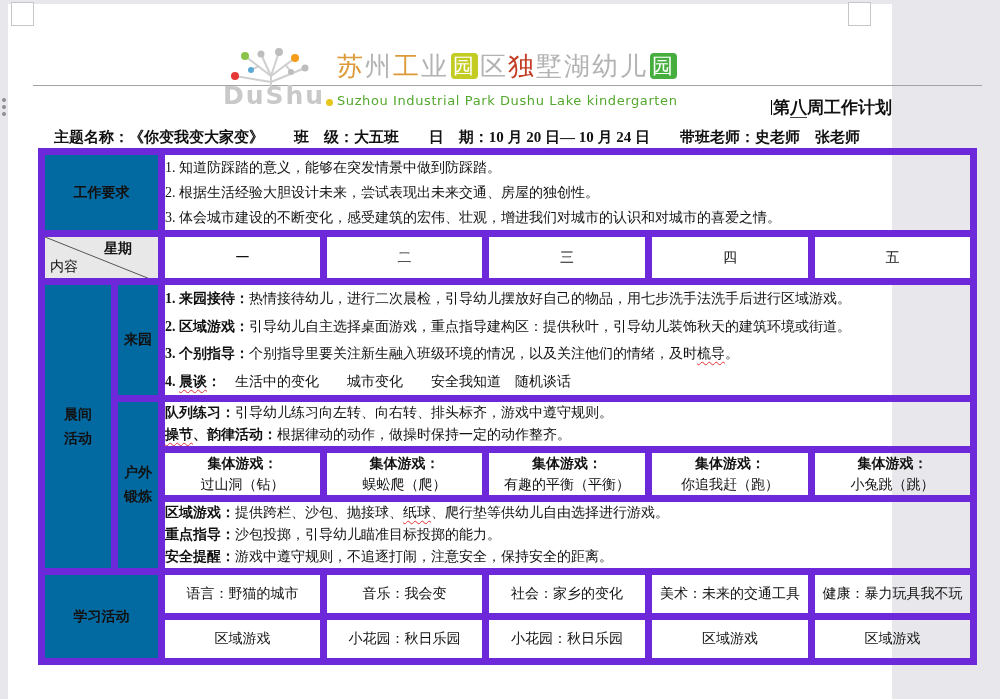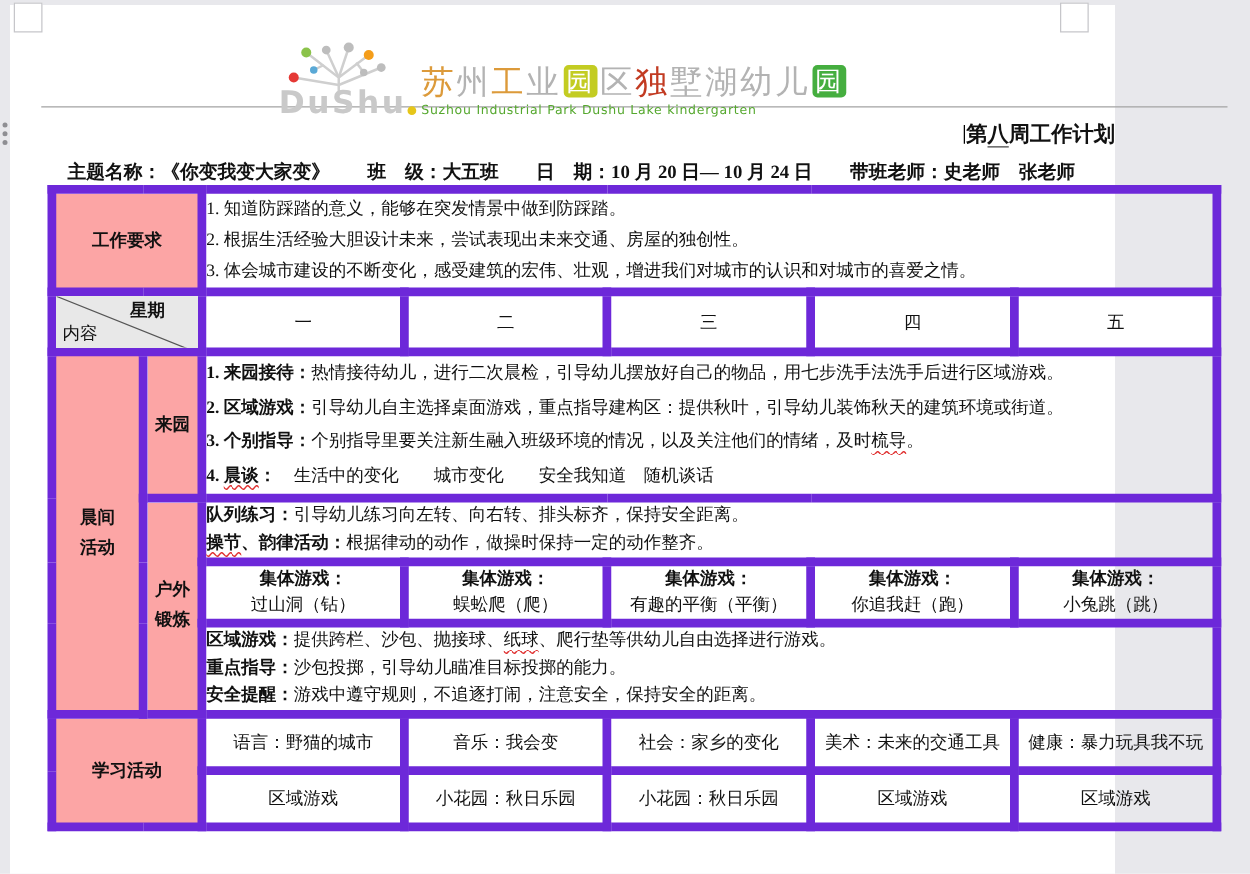--- a/index.html
+++ b/index.html
@@ -28,34 +28,34 @@
     font-weight:700;font-size:25px;color:#c9c9c9;letter-spacing:2px;line-height:1;}
   .brand-dot{position:absolute;right:-2px;bottom:2px;width:7px;height:7px;border-radius:50%;background:#e6c619;}
   .logo-right{display:flex;flex-direction:column;}
   .cn-name{font-family:"DejaVu Sans","Liberation Sans",sans-serif;font-size:26px;line-height:1.1;letter-spacing:2px;font-weight:500;margin-top:24px;}
   .cn-name .c-orange{color:#dc9a3a;}
   .cn-name .c-gray{color:#b3b3b3;}
   .cn-name .c-red{color:#c23b22;}
   .cn-name .boxed{display:inline-block;color:#fff;border-radius:4px;font-size:21px;line-height:1;padding:3px 2px 2px 2px;margin:0 2px;vertical-align:2px;}
   .cn-name .box-yellow{background:#c3cc22;}
   .cn-name .box-green{background:#45ae3f;}
-  .en-name{font-family:"DejaVu Sans","Liberation Sans",sans-serif;font-size:10px;color:#55a82e;letter-spacing:0.6px;margin-top:2px;}
+  .en-name{font-family:"DejaVu Sans","Liberation Sans",sans-serif;font-size:13px;color:#55a82e;letter-spacing:0.6px;margin-top:12px;}
   
   .doc-title{position:absolute;left:0;top:92px;width:100%;text-align:right;font-size:17px;font-weight:700;}
   .cursor-bar{display:inline-block;width:1px;height:15px;background:#000;vertical-align:-2px;margin-right:1px;}
   .u-char{border-bottom:1px solid #444;}
   .info-row{position:absolute;left:0;top:120px;width:100%;box-sizing:border-box;
     padding:0 32px 0 46px;display:flex;justify-content:space-between;align-items:center;
     height:27px;font-size:15px;font-weight:700;}
   
   table.plan{position:absolute;left:30px;top:144px;border-collapse:collapse;table-layout:fixed;
     width:932px;font-size:14px;}
   table.plan td{border:7px solid #6d28d9;vertical-align:middle;overflow:hidden;padding:0;}
   table.plan{border:2px solid #111;}
-  td.lbl{background:#fca5a5;text-align:center;font-weight:700;}
+  td.lbl{background:#0369a1;text-align:center;font-weight:700;}
   td.content{padding:2px 8px;vertical-align:middle;}
   .line25{line-height:25px;}
   .line27{line-height:27.5px;}
   .line22{line-height:22px;}
   .b{font-weight:700;}
   .sq{text-decoration:underline;text-decoration-style:wavy;text-decoration-color:#e03131;text-decoration-thickness:1px;text-underline-offset:3px;}
   td.day{text-align:center;background:#fff;}
   td.center{text-align:center;}
   .diag{position:relative;background:#e8e8e8;}
   .diag svg{position:absolute;left:0;top:0;}
@@ -169,21 +169,21 @@
         <div class="line27"><span class="b">4. </span><span class="b sq">晨谈</span><span class="b">：</span><span>　生活中的变化　　城市变化　　安全我知道　随机谈话</span></div>
       </td>
     </tr>
 
     <tr style="height:47px">
       <td rowspan="3" class="lbl two-line">
         <div>户外</div>
             <div>锻炼</div>
       </td>
       <td colspan="5" class="content">
-        <div class="line22"><span class="b">队列练习：</span><span>引导幼儿练习向左转、向右转、排头标齐，保持安全距离。</span></div>
+        <div class="line22"><span class="b">队列练习：</span><span>引导幼儿练习向左转、向右转、排头标齐，游戏中遵守规则。</span></div>
         <div class="line22"><span class="b sq">操节</span><span class="b">、韵律活动：</span><span>根据律动的动作，做操时保持一定的动作整齐。</span></div>
       </td>
     </tr>
 
     <tr style="height:48px">
       <td class="game-cell">
             <div class="b">集体游戏：</div>
             <div>过山洞（钻）</div>
           </td>
       <td class="game-cell">

